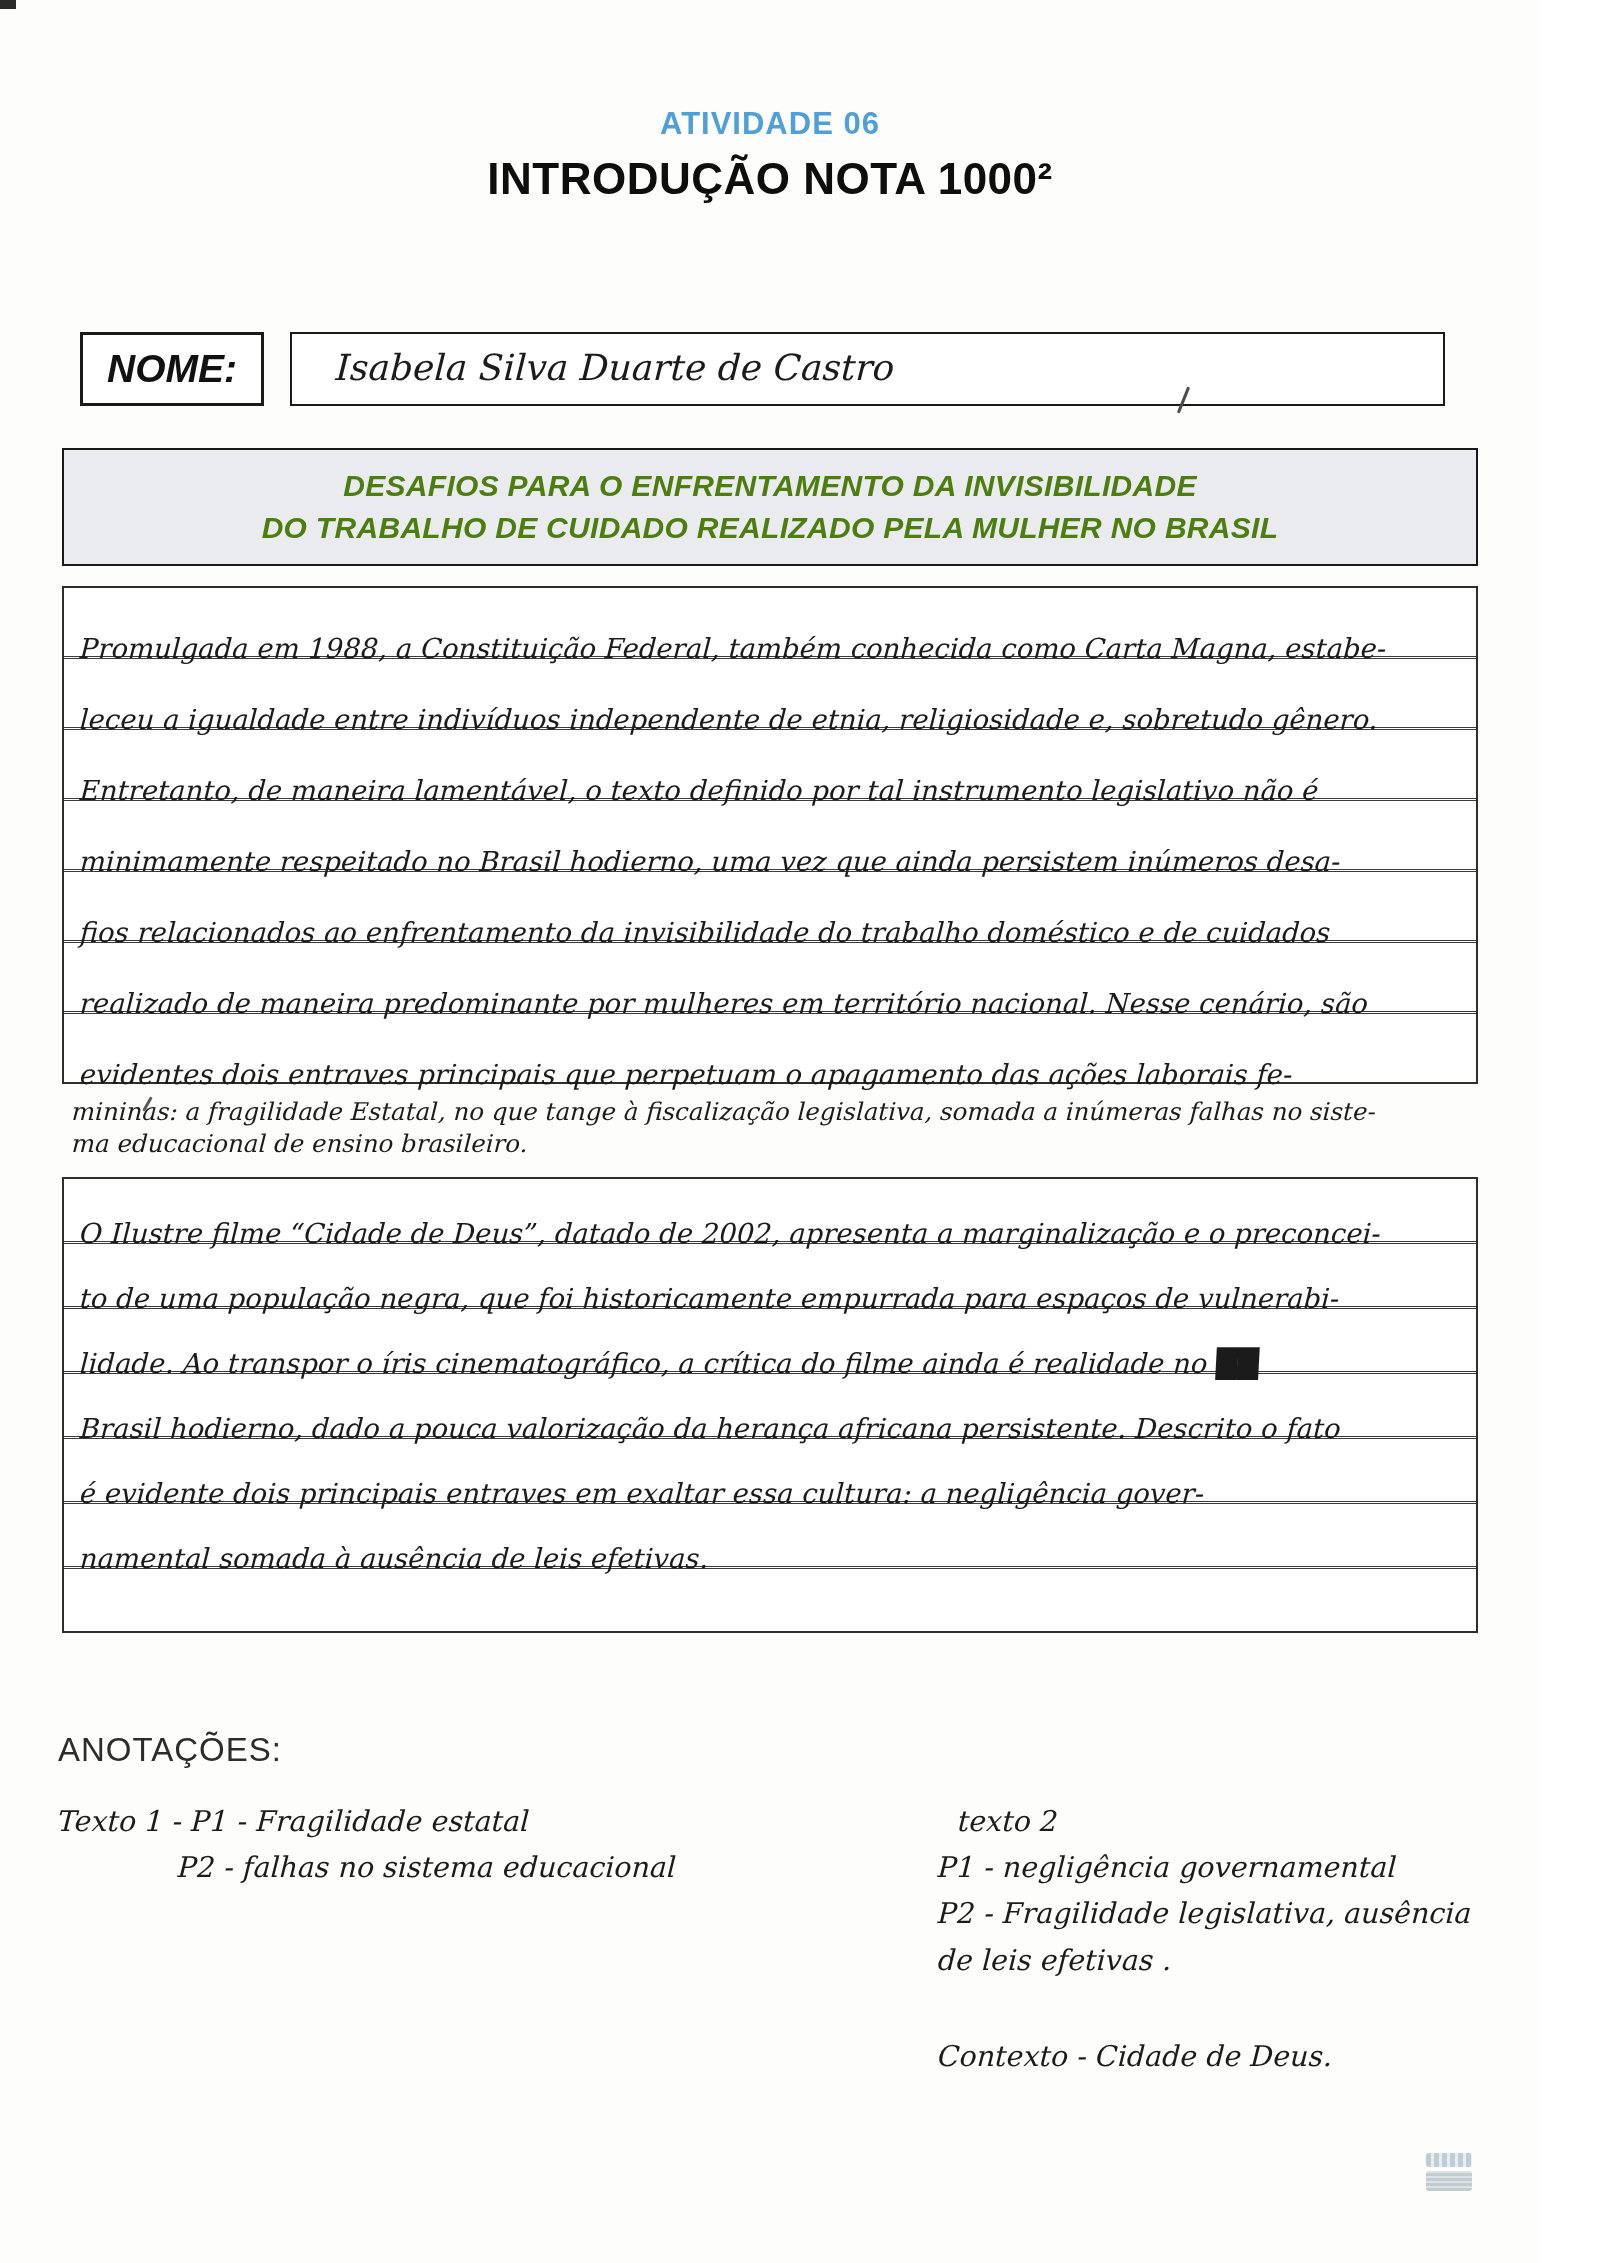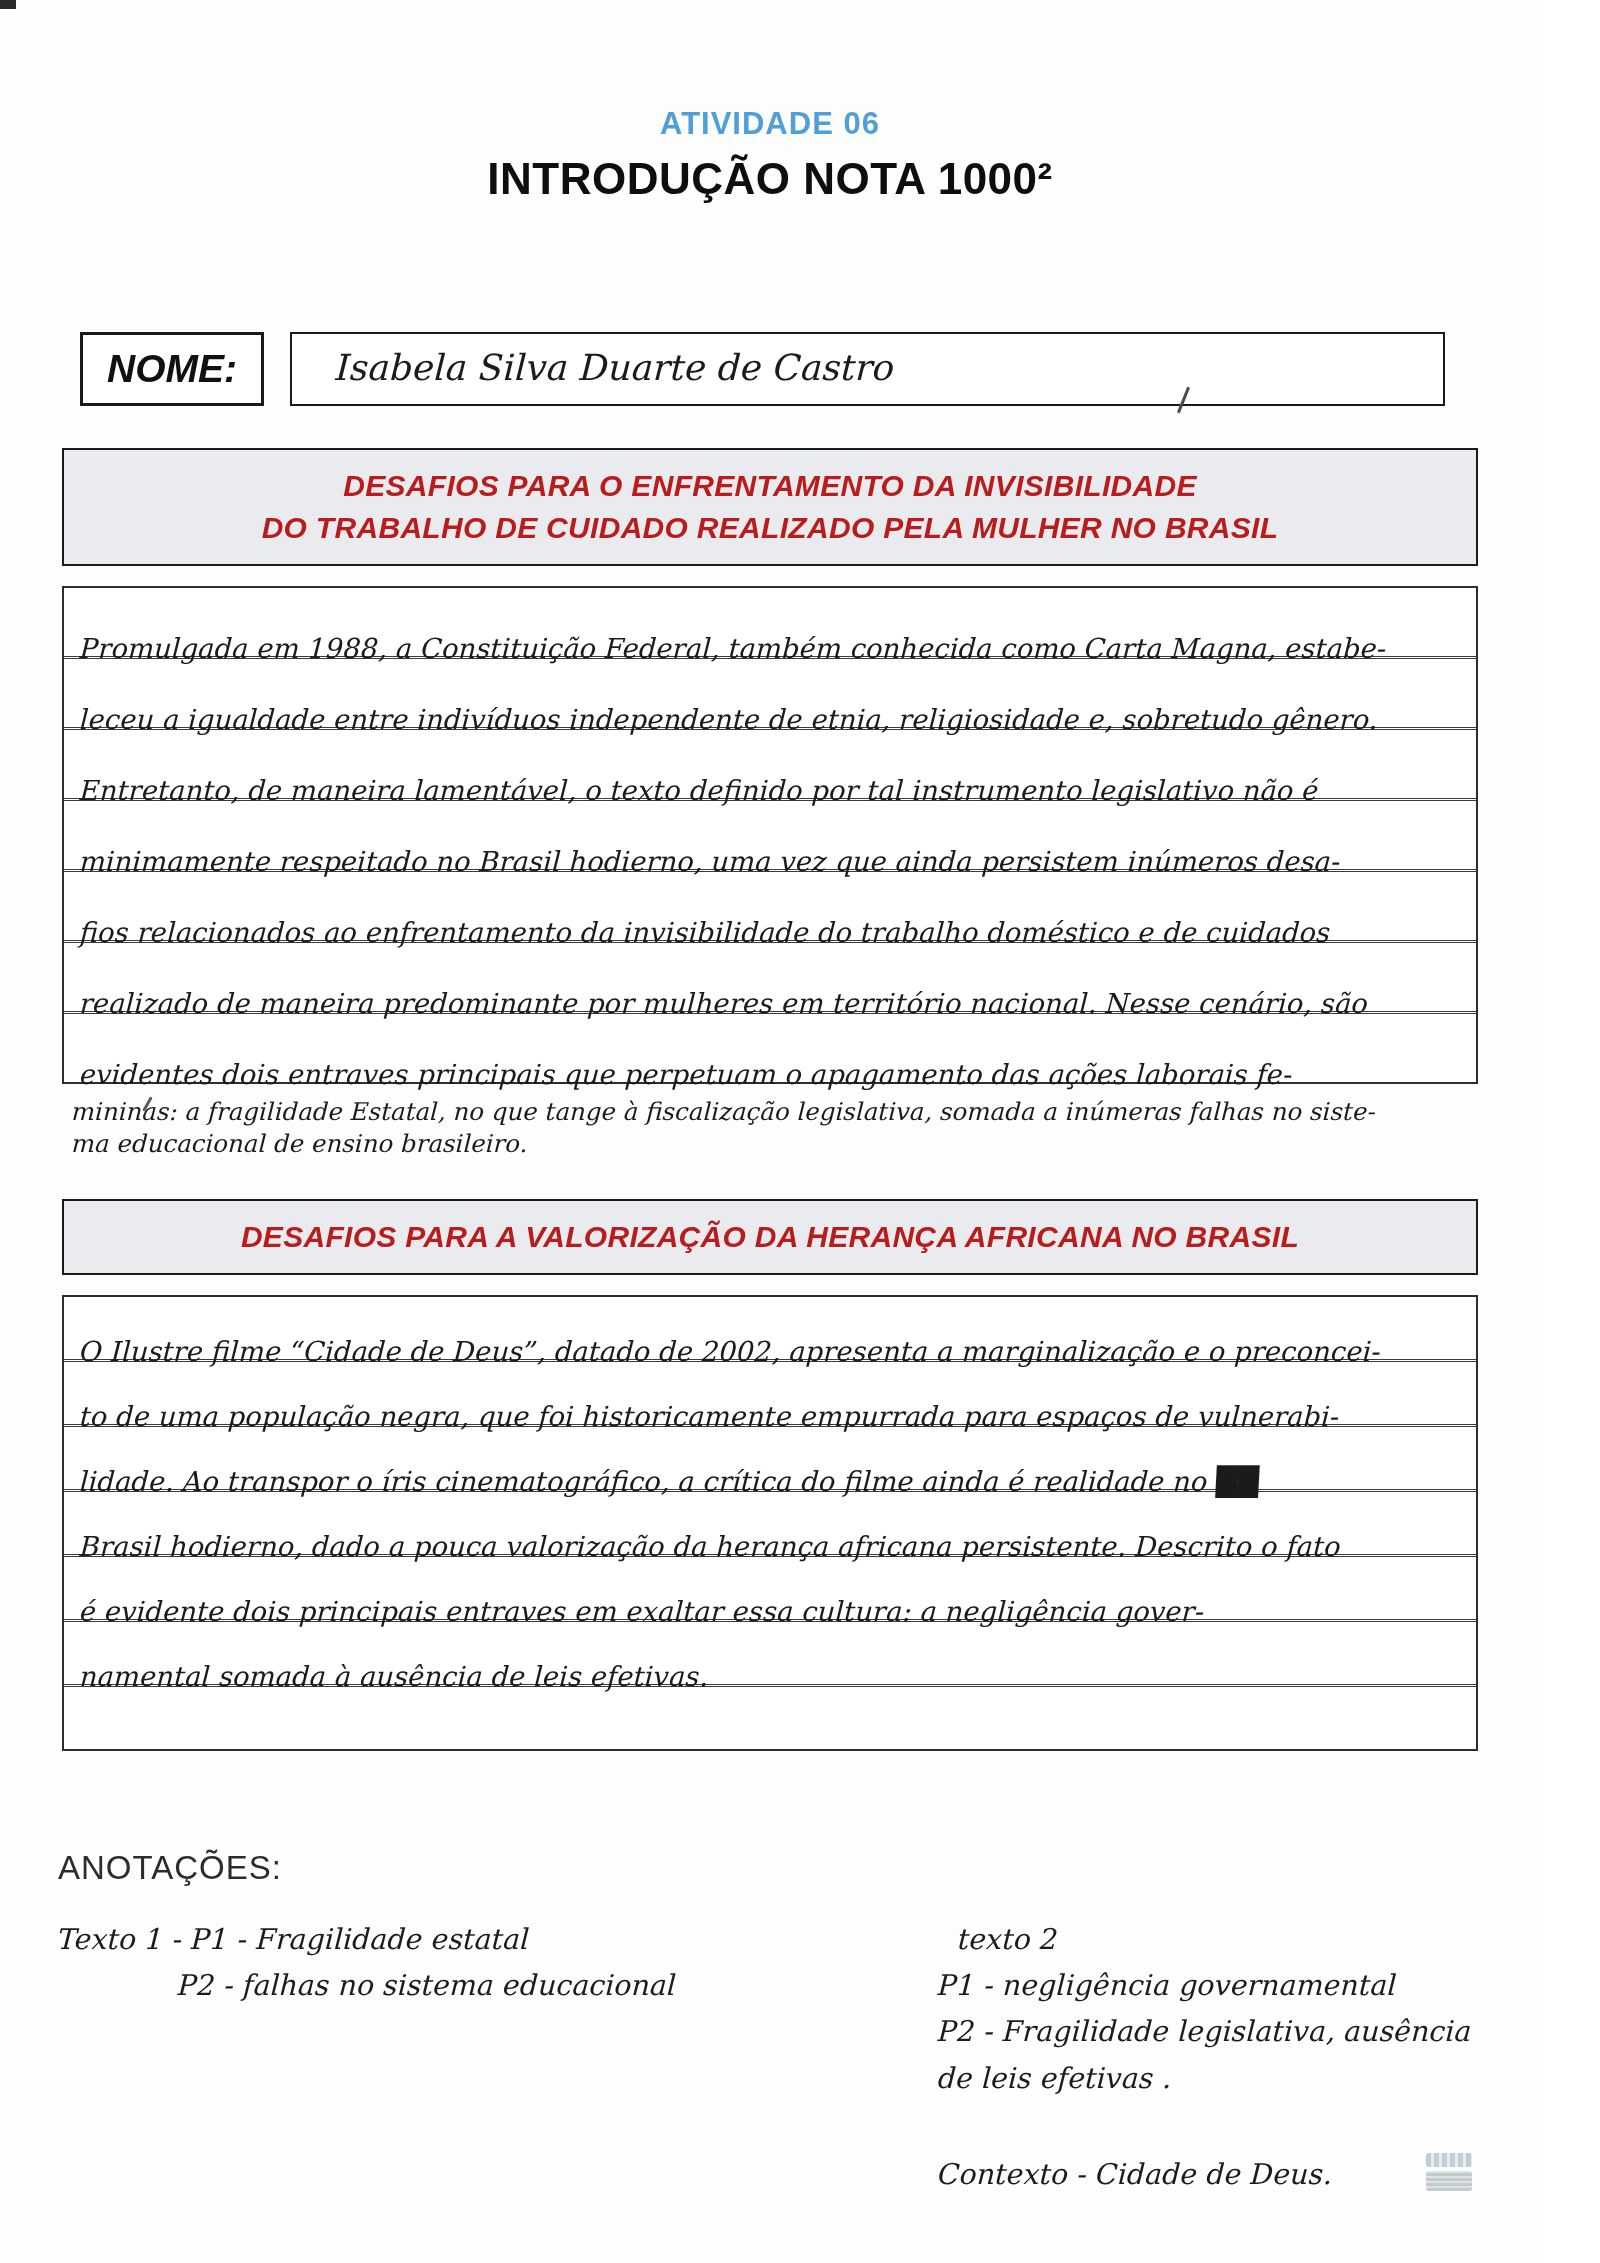--- a/index.html
+++ b/index.html
@@ -28,21 +28,21 @@
     font-size:39px; font-weight:bold; font-style:italic; background:#fff;
   }
   .name-value-box {
     flex:1; border:2px solid #1a1a1a; background:#fff;
     display:flex; align-items:center; padding:6px 12px 10px 44px;
   }
   .name-hw { font-size:36px; }
   
   .section-header {
     margin:42px 62px 0 62px; background:#e9ebee; border:2px solid #1a1a1a;
-    text-align:center; font-weight:bold; font-style:italic; color:#b91c1c;
+    text-align:center; font-weight:bold; font-style:italic; color:#4d7c0f;
     padding:15px 8px; font-size:30px; line-height:1.4; letter-spacing:0.3px;
   }
   
   .writing-box {
     margin:20px 62px 0 62px; border:2px solid #2e2e2e; background:#fff;
   }
   .rule-row {
     border-bottom:3px double #3a3a3a; display:flex; align-items:flex-end; padding:0 10px 0 16px;
   }
   .rule-row:last-child { border-bottom:none; }
@@ -133,23 +133,20 @@
       </div>
     </div>
 
   <div class="overflow-lines" id="overflow1">
       <div class="hw overflow-line">mininas: a fragilidade Estatal, no que tange à fiscalização legislativa, somada a inúmeras falhas no siste-</div>
       <div class="hw overflow-line">ma educacional de ensino brasileiro.</div>
     </div>
 
   <div class="pen-tick"></div>
 
-  <div class="section-header">
-    <div>DESAFIOS PARA A VALORIZAÇÃO DA HERANÇA AFRICANA NO BRASIL</div>
-  </div>
 
   <div class="writing-box rows-s2" id="box2">
       <div class="rule-row">
         <span class="hw hw-line">O Ilustre filme “Cidade de Deus”, datado de 2002, apresenta a marginalização e o preconcei-</span>
       </div>
       <div class="rule-row">
         <span class="hw hw-line">to de uma população negra, que foi historicamente empurrada para espaços de vulnerabi-</span>
       </div>
       <div class="rule-row">
         <span class="hw hw-line">lidade. Ao transpor o íris cinematográfico, a crítica do filme ainda é realidade no ██</span>

